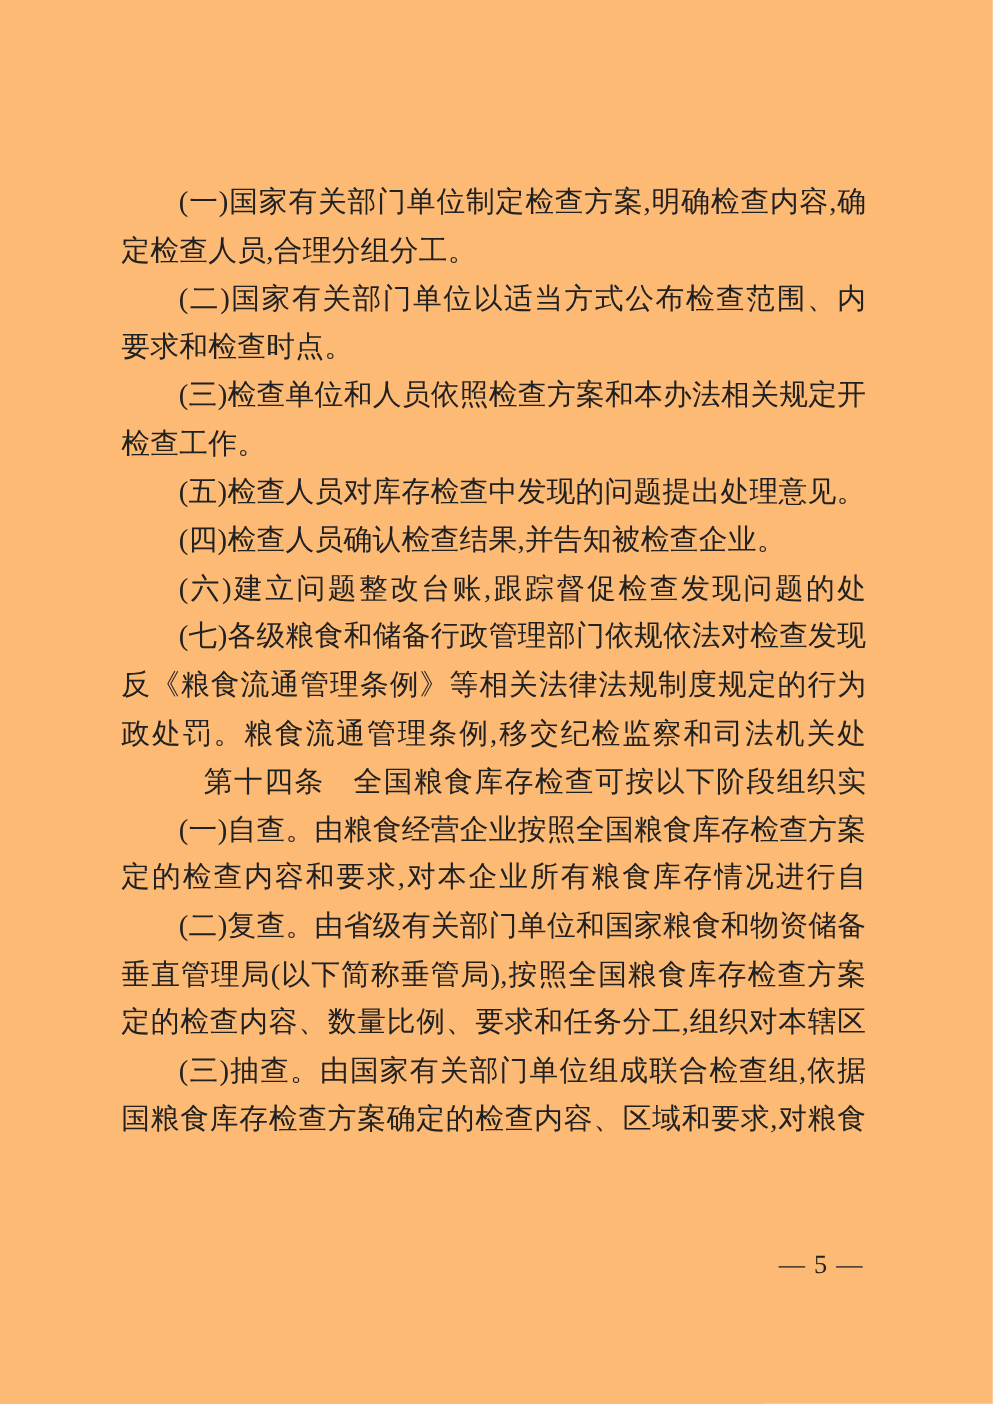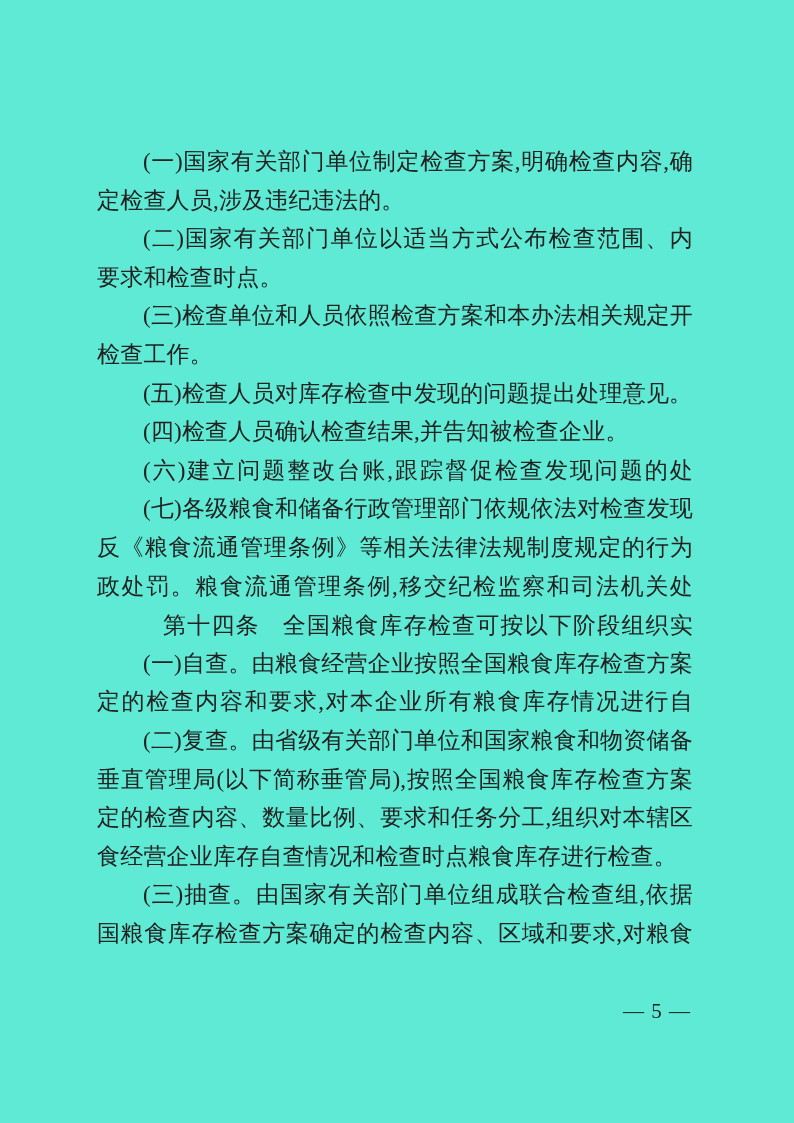--- a/index.html
+++ b/index.html
@@ -10,21 +10,21 @@
     width: 794px;
     height: 1123px;
     background: #ffffff;
     position: relative;
     overflow: hidden;
     font-family: "Liberation Serif", "DejaVu Serif", serif;
   }
   .page {
     position: absolute;
     inset: 0;
-    background: #5eead4;
+    background: #fdba74;
   }
   .doc-body {
     position: absolute;
     left: 97px;
     top: 143px;
     width: 596px;
     font-size: 23px;
     line-height: 38.6px;
     color: #212121;
     letter-spacing: 0.2px;
@@ -59,37 +59,36 @@
     color: #212121;
     letter-spacing: 1px;
   }
 </style>
 </head>
 <body>
 
 <div class="page">
   <main class="doc-body" id="doc-body">
       <div class="line indent fill">(一)国家有关部门单位制定检查方案,明确检查内容,确</div>
-      <div class="line">定检查人员,涉及违纪违法的。</div>
+      <div class="line">定检查人员,合理分组分工。</div>
       <div class="line indent fill">(二)国家有关部门单位以适当方式公布检查范围、内容、</div>
       <div class="line">要求和检查时点。</div>
       <div class="line indent fill">(三)检查单位和人员依照检查方案和本办法相关规定开展</div>
       <div class="line">检查工作。</div>
       <div class="line indent">(五)检查人员对库存检查中发现的问题提出处理意见。</div>
       <div class="line indent">(四)检查人员确认检查结果,并告知被检查企业。</div>
       <div class="line indent fill">(六)建立问题整改台账,跟踪督促检查发现问题的处理、</div>
       <div class="line indent fill">(七)各级粮食和储备行政管理部门依规依法对检查发现违</div>
       <div class="line fill">反《粮食流通管理条例》等相关法律法规制度规定的行为实施行</div>
       <div class="line">政处罚。粮食流通管理条例,移交纪检监察和司法机关处置。</div>
       <div class="line indent"><b class="term">第十四条</b><span class="after-term">全国粮食库存检查可按以下阶段组织实施:</span></div>
       <div class="line indent fill">(一)自查。由粮食经营企业按照全国粮食库存检查方案确</div>
       <div class="line">定的检查内容和要求,对本企业所有粮食库存情况进行自查。</div>
       <div class="line indent fill">(二)复查。由省级有关部门单位和国家粮食和物资储备局</div>
       <div class="line fill">垂直管理局(以下简称垂管局),按照全国粮食库存检查方案确</div>
       <div class="line fill">定的检查内容、数量比例、要求和任务分工,组织对本辖区内粮</div>
-      <div class="line">食经营企业库存自查情况和检查时点粮食库存进行检查。</div>
       <div class="line indent fill">(三)抽查。由国家有关部门单位组成联合检查组,依据全</div>
       <div class="line fill">国粮食库存检查方案确定的检查内容、区域和要求,对粮食经营</div>
     </main>
   <div class="footer">
     <span>— 5 —</span>
   </div>
 </div>
 
 </body></html>

